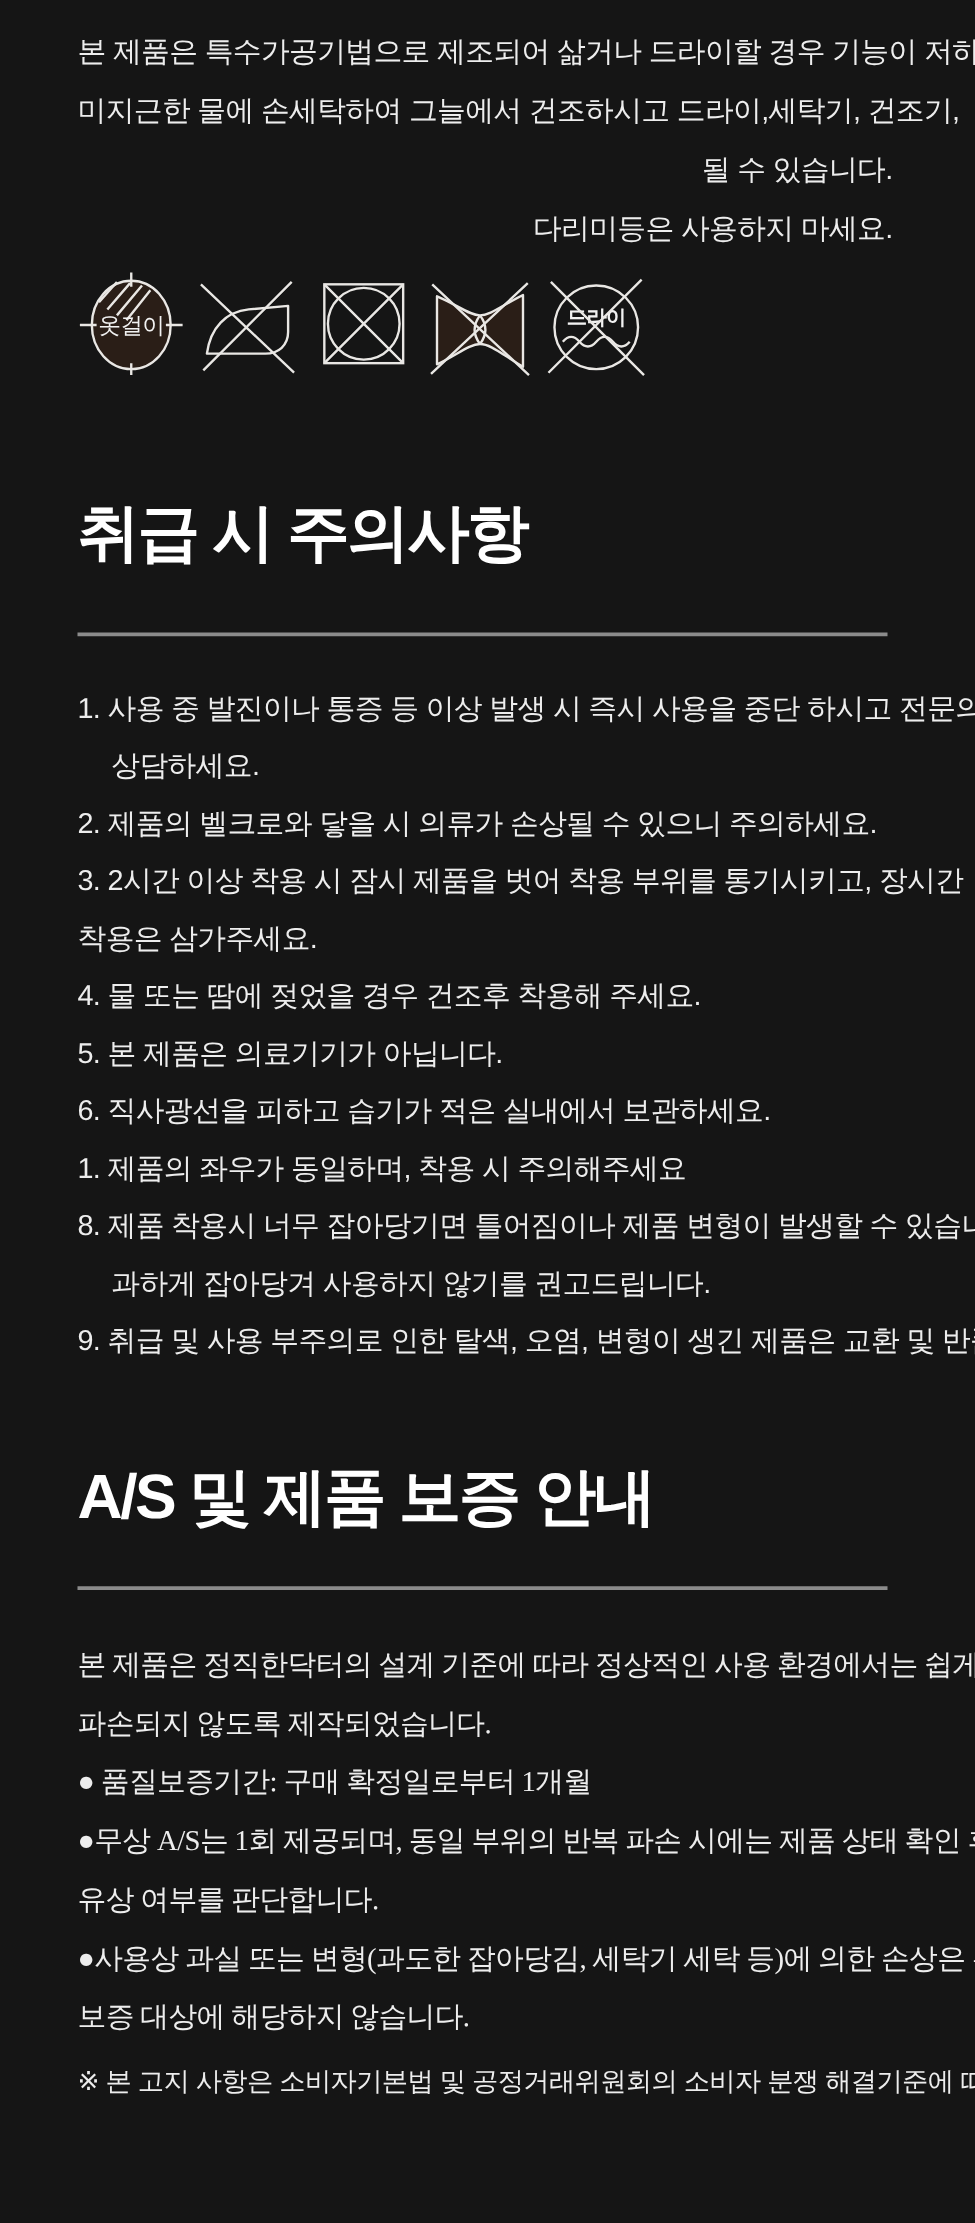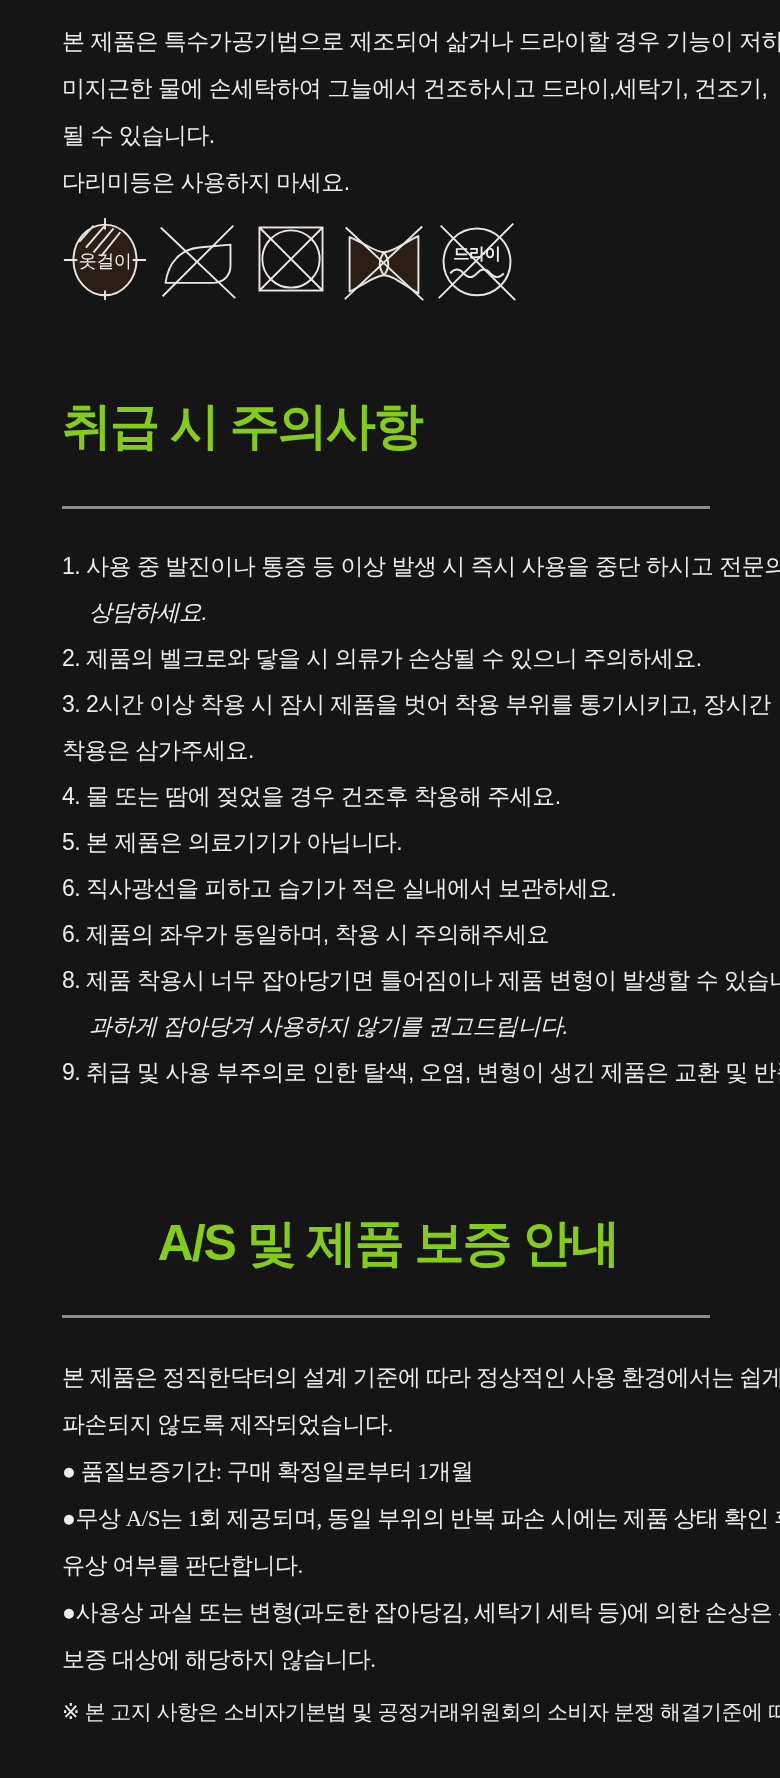--- a/index.html
+++ b/index.html
@@ -6,52 +6,52 @@
   body {
     width: 780px;
     min-height: 1778px;
     background: #151515;
     color: #ededed;
     font-family: "Liberation Sans", "DejaVu Sans", sans-serif;
     letter-spacing: -0.5px;
   }
   .wrap { padding: 18px 66px 40px 62px; }
 
-  .body-line { font-size: 23px; line-height: 47px; white-space: nowrap; }
+  .body-line { font-size: 23px; line-height: 47px; white-space: nowrap; text-align: right; }
 
   .icons-row { display: flex; gap: 7px; margin-top: 10px; }
   .care-icon svg { display: block; }
   .care-icon text {
     font-family: "Liberation Sans", "DejaVu Sans", sans-serif;
     fill: #f2f2f2;
   }
 
   .section-title {
     margin: 0;
     font-size: 50px;
     font-weight: 800;
     letter-spacing: -2px;
-    color: #84cc16;
+    color: #ffffff;
     line-height: 56px;
   }
   .title-precautions { margin-top: 96px; }
-  .title-warranty { margin-top: 120px; text-align: center; }
+  .title-warranty { margin-top: 74px; }
 
   .rule {
     border: none;
     border-top: 3px solid #8b8b8b;
     width: 648px;
     margin: 0;
   }
   .rule-1 { margin-top: 52px; }
   .rule-2 { margin-top: 44px; }
 
   .list { margin-top: 34px; font-size: 23px; line-height: 46px; }
   .list .line { white-space: nowrap; }
-  .list .cont-indent { padding-left: 27px; font-style: italic; }
+  .list .cont-indent { padding-left: 27px; }
 
   .warranty-block { margin-top: 36px; font-size: 23px; line-height: 47px; }
   .warranty-block .line { white-space: nowrap; font-family: Liberation Serif, serif; }
 
   .note-line {
     margin-top: 12px;
     font-size: 21px;
     line-height: 34px;
     white-space: nowrap;
   }
@@ -132,21 +132,21 @@
     <div>
       <div class="line">4. 물 또는 땀에 젖었을 경우 건조후 착용해 주세요.</div>
     </div>
     <div>
       <div class="line">5. 본 제품은 의료기기가 아닙니다.</div>
     </div>
     <div>
       <div class="line">6. 직사광선을 피하고 습기가 적은 실내에서 보관하세요.</div>
     </div>
     <div>
-      <div class="line">6. 제품의 좌우가 동일하며, 착용 시 주의해주세요</div>
+      <div class="line">1. 제품의 좌우가 동일하며, 착용 시 주의해주세요</div>
     </div>
     <div>
       <div class="line">8. 제품 착용시 너무 잡아당기면 틀어짐이나 제품 변형이 발생할 수 있습니다.</div>
       <div class="line cont-indent">과하게 잡아당겨 사용하지 않기를 권고드립니다.</div>
     </div>
     <div>
       <div class="line">9. 취급 및 사용 부주의로 인한 탈색, 오염, 변형이 생긴 제품은 교환 및 반품이</div>
     </div>
   </div>
 

